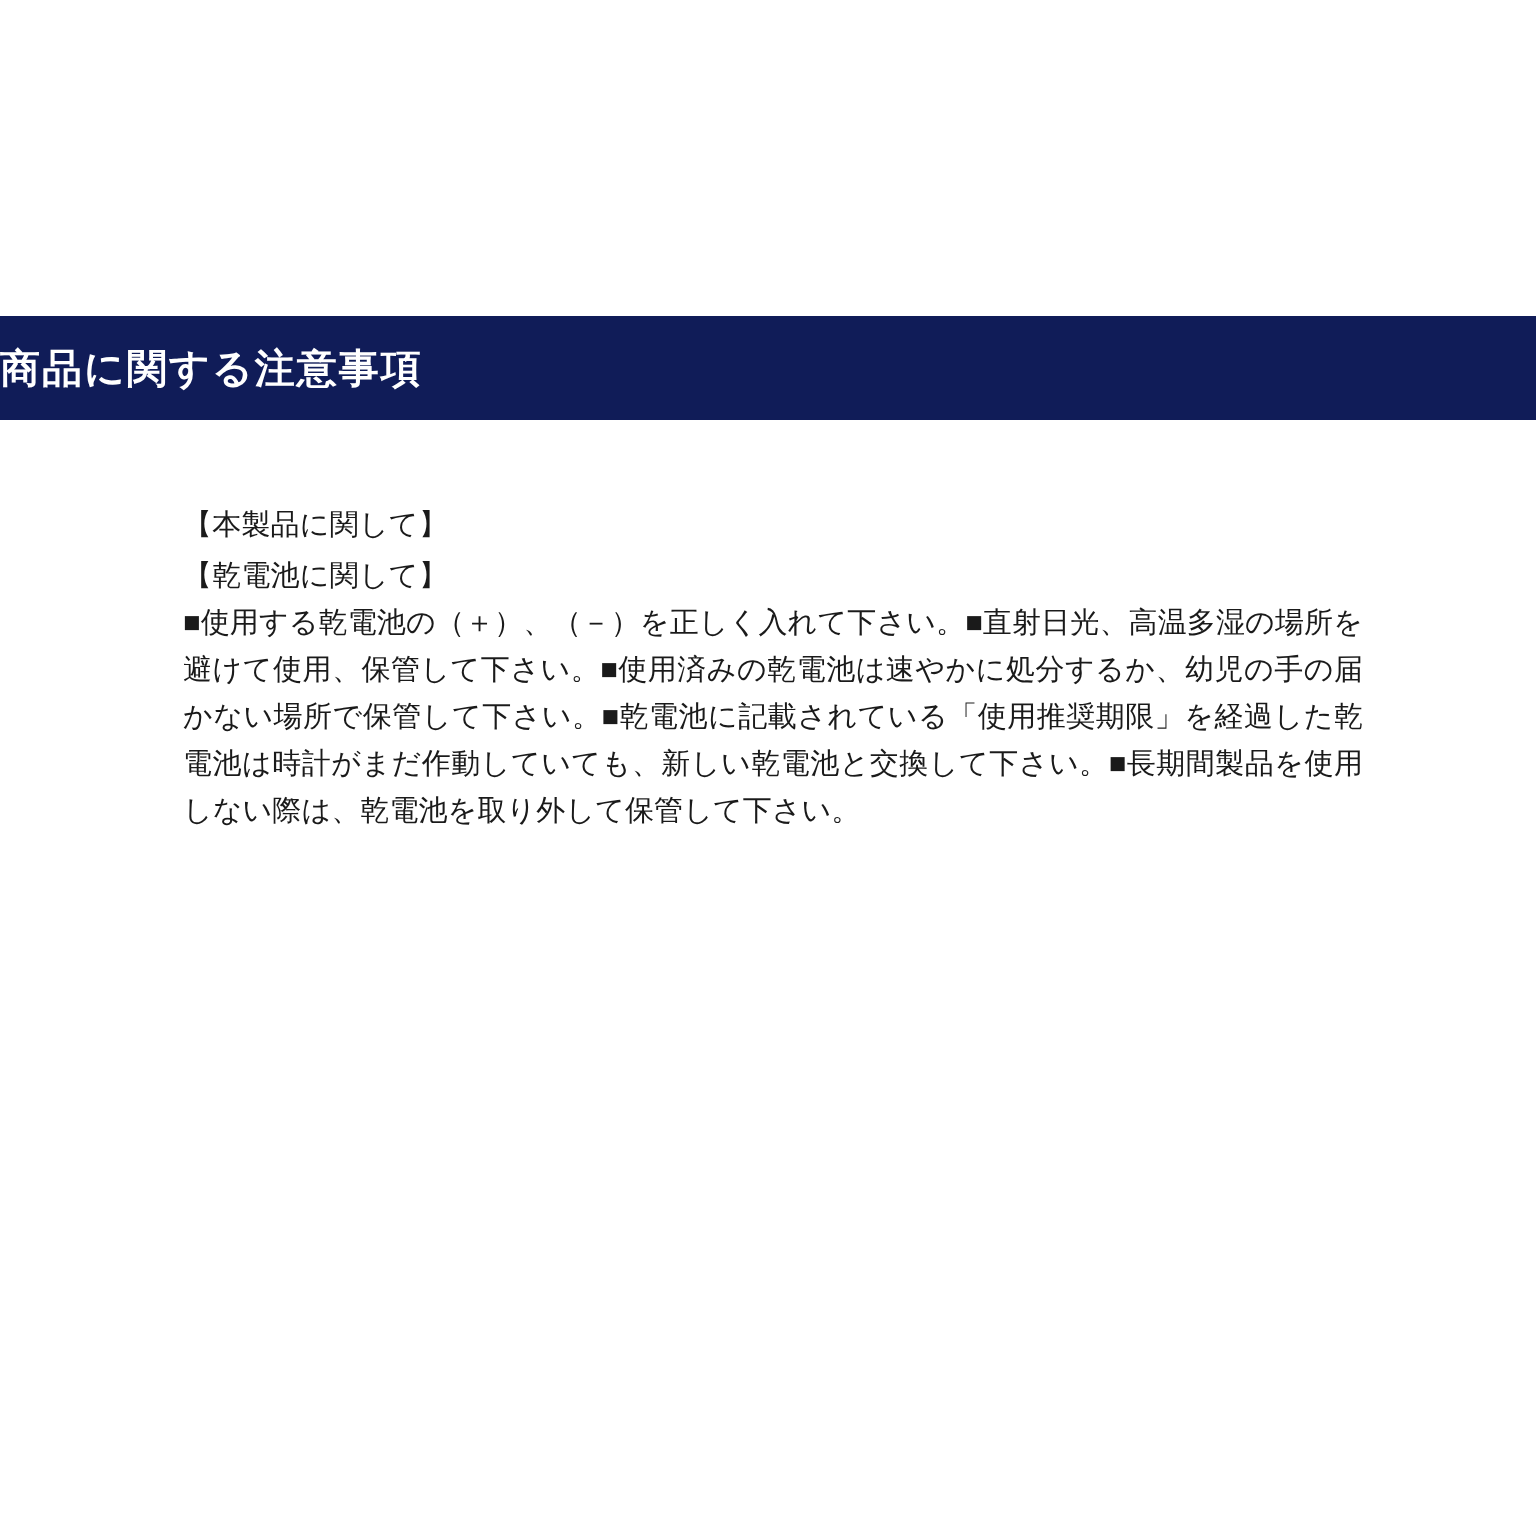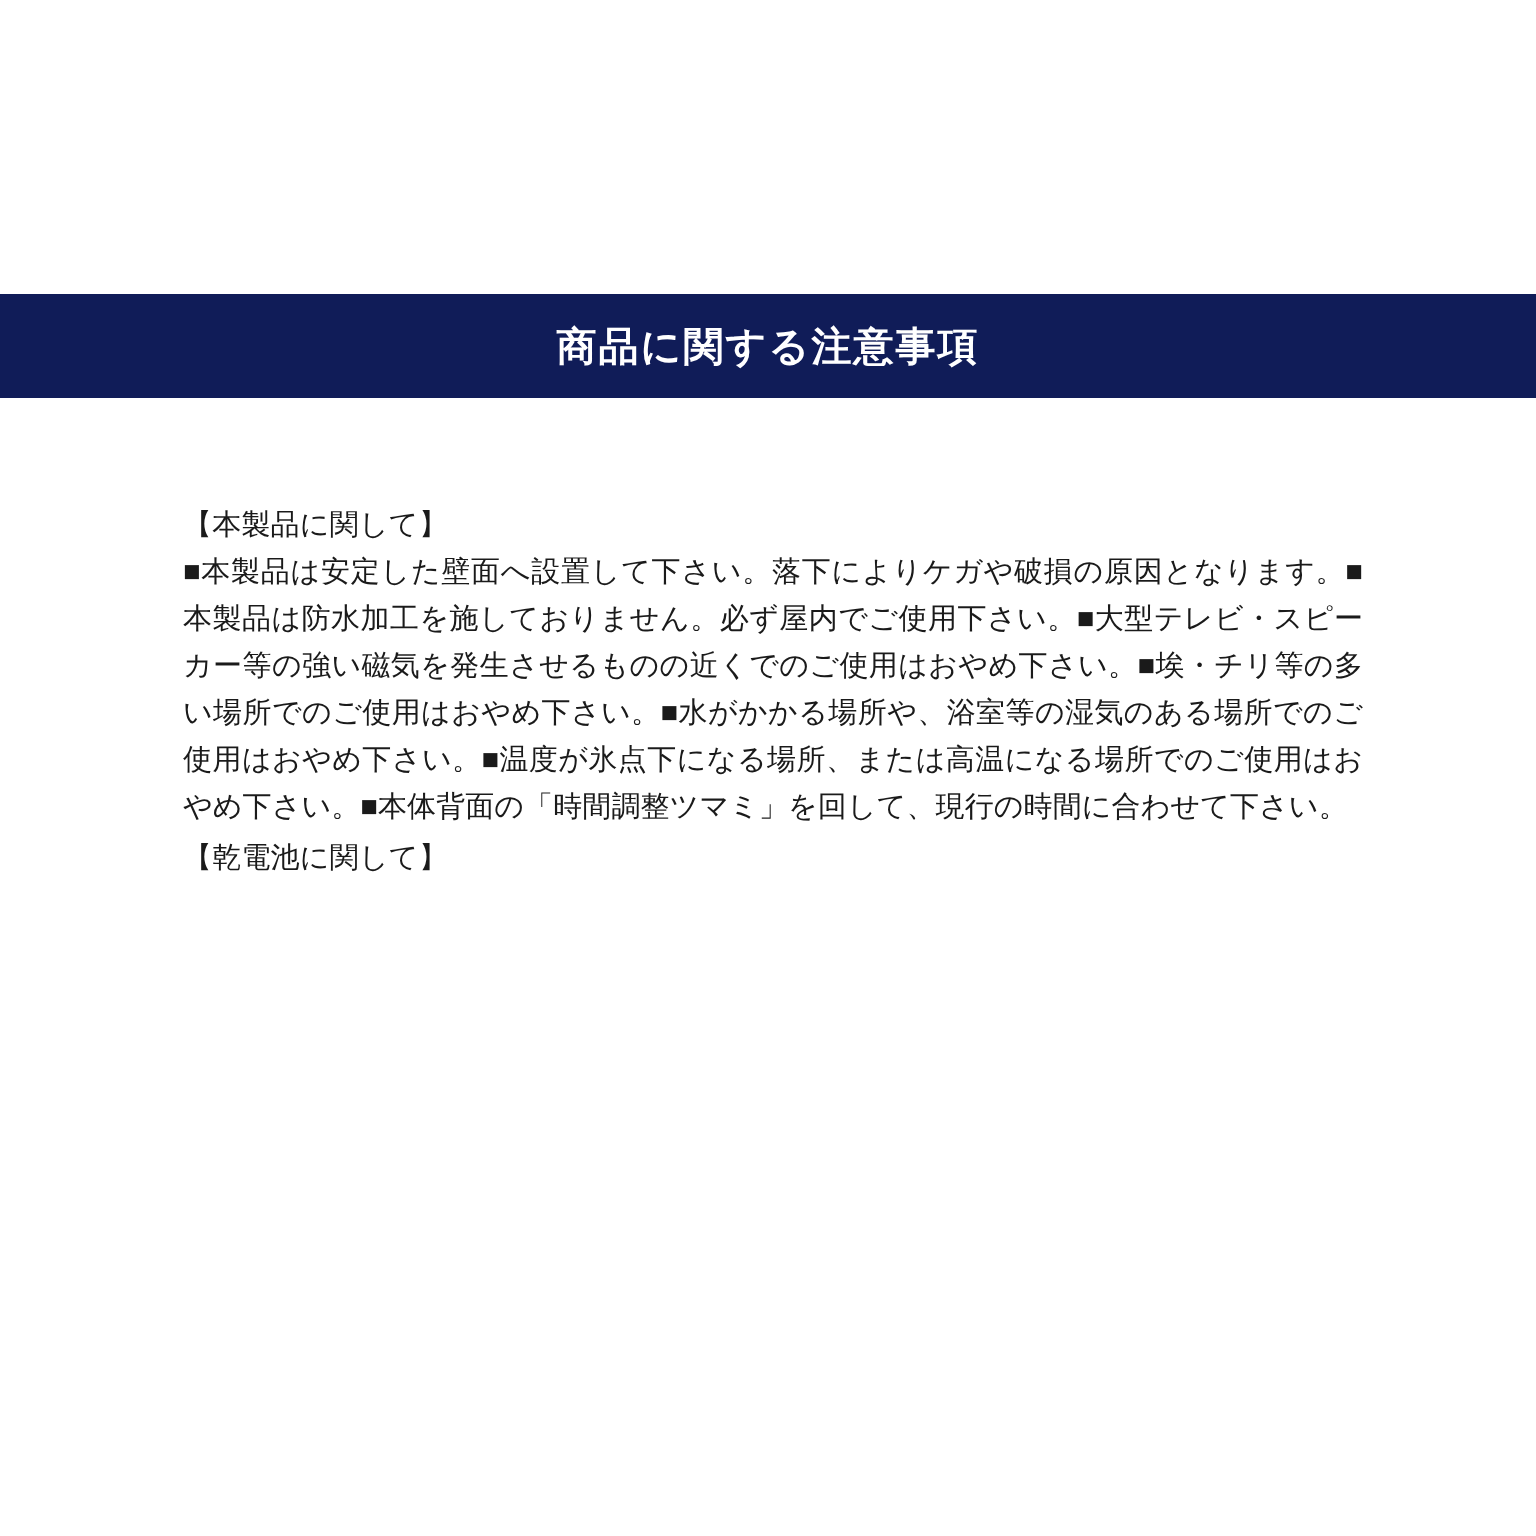--- a/index.html
+++ b/index.html
@@ -15,27 +15,26 @@
   }
   .page {
     position: relative;
     width: 1536px;
     height: 1536px;
     background: #ffffff;
   }
   .banner {
     position: absolute;
     left: 0;
-    top: 294px;
+    top: 316px;
     width: 1536px;
     height: 104px;
     background: #101c58;
     display: flex;
     align-items: center;
-    justify-content: center;
   }
   .banner-title {
     color: #ffffff;
     font-size: 40px;
     font-weight: bold;
     letter-spacing: 2px;
     line-height: 1;
     font-family: "Liberation Sans", "DejaVu Sans", sans-serif;
   }
   .content {
@@ -71,22 +70,22 @@
 <div class="page">
 
   <div class="banner">
     <div class="banner-title">商品に関する注意事項</div>
   </div>
 
   <div class="content">
 
     <div class="block">
       <div class="section-heading">【本製品に関して】</div>
-      <div class="body-text">■本製品は安定した壁面へ設置して下さい。落下によりケガや破損の原因となります。■本製品は防水加工を施しておりません。必ず屋内でご使用下さい。■大型テレビ・スピーカー等の強い磁気を発生させるものの近くでのご使用はおやめ下さい。■埃・チリ等の多い場所でのご使用はおやめ下さい。■水がかかる場所や、浴室等の湿気のある場所でのご使用はおやめ下さい。■温度が氷点下になる場所、または高温になる場所でのご使用はおやめ下さい。■本体背面の「時間調整ツマミ」を回して、現行の時間に合わせて下さい。</div>
     </div>
 
     <div class="block">
       <div class="section-heading">【乾電池に関して】</div>
+      <div class="body-text">■使用する乾電池の（＋）、（－）を正しく入れて下さい。■直射日光、高温多湿の場所を避けて使用、保管して下さい。■使用済みの乾電池は速やかに処分するか、幼児の手の届かない場所で保管して下さい。■乾電池に記載されている「使用推奨期限」を経過した乾電池は時計がまだ作動していても、新しい乾電池と交換して下さい。■長期間製品を使用しない際は、乾電池を取り外して保管して下さい。</div>
     </div>
 
   </div>
 
 </div>
 
 </body></html>

